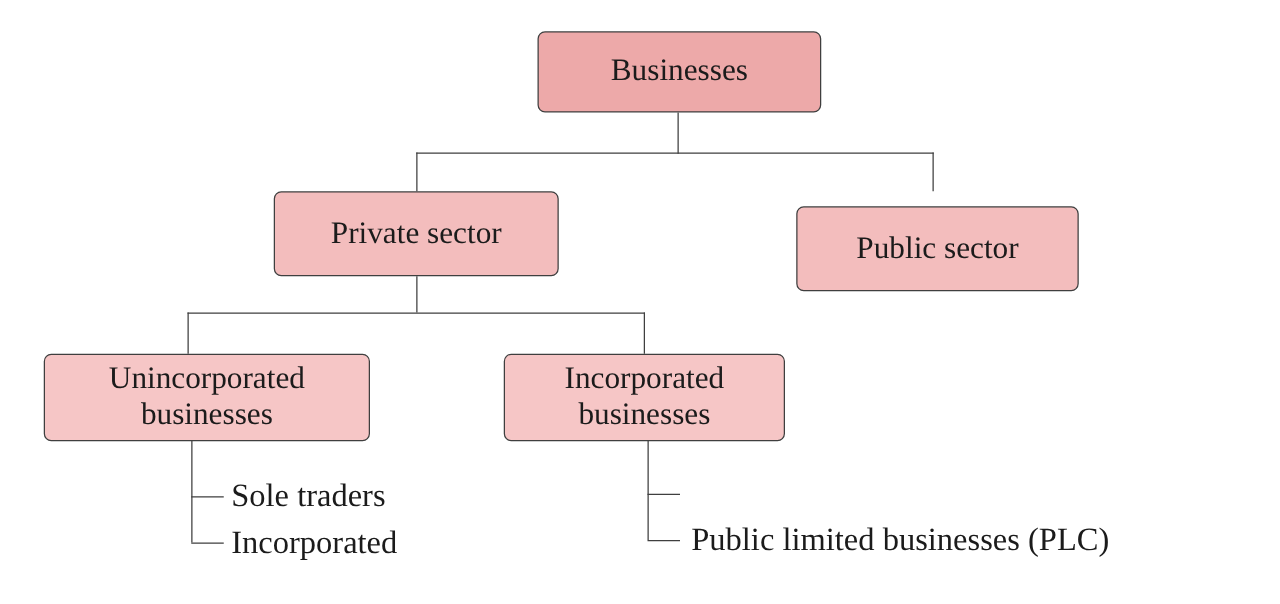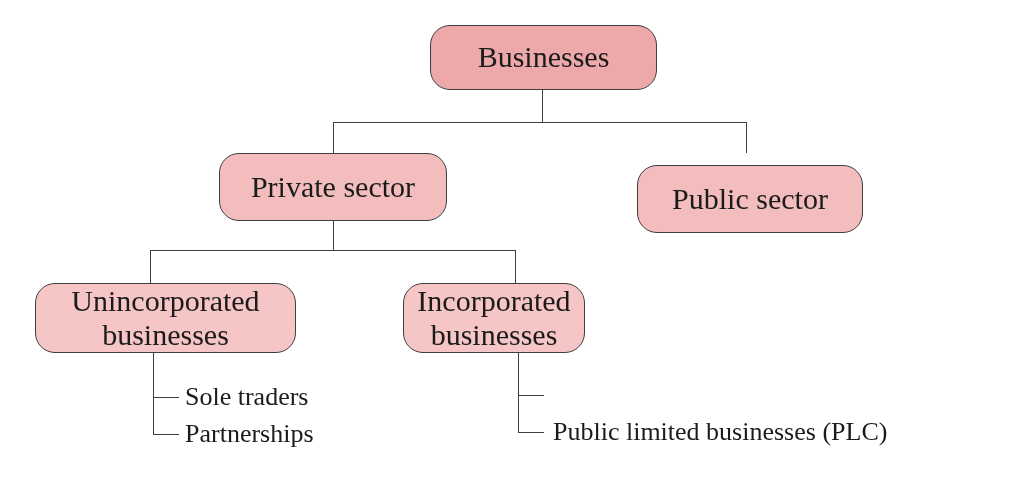--- a/index.html
+++ b/index.html
@@ -18,22 +18,22 @@
     background:var(--background);
     font-family:"Liberation Serif","DejaVu Serif",serif;
     color:var(--text);
     overflow:hidden;
   }
   .node{
     position:absolute;
     display:flex;align-items:center;justify-content:center;
     text-align:center;
     border:1.5px solid var(--border);
-    border-radius:20px;
-    font-size:30px;
+    border-radius:6px;
+    font-size:25px;
     line-height:1.15;
     box-sizing:border-box;
     padding:4px 10px;
   }
   .level1{background:var(--level1-fill);}
   .level2{background:var(--level2-fill);}
   .level3{background:var(--level3-fill);}
   .leaf{
     position:absolute;
     font-size:26px;
@@ -76,21 +76,21 @@
   </div>
 
   <div class="node level2" style="left:637px;top:165px;width:226px;height:68px">
     <span>Public sector</span>
   </div>
 
   <div class="node level3" style="left:35px;top:283px;width:261px;height:70px">
     <span>Unincorporated businesses</span>
   </div>
 
-  <div class="node level3" style="left:403px;top:283px;width:182px;height:70px">
+  <div class="node level3" style="left:403px;top:283px;width:225px;height:70px">
     <span>Incorporated businesses</span>
   </div>
 
   <div class="leaf" style="left:185px;top:382px">Sole traders</div>
-  <div class="leaf" style="left:185px;top:419px">Partnerships</div>
+  <div class="leaf" style="left:185px;top:419px">Incorporated</div>
   <div class="leaf" style="left:553px;top:417px">Public limited businesses (PLC)</div>
 
 </div>
 
 </body></html>

